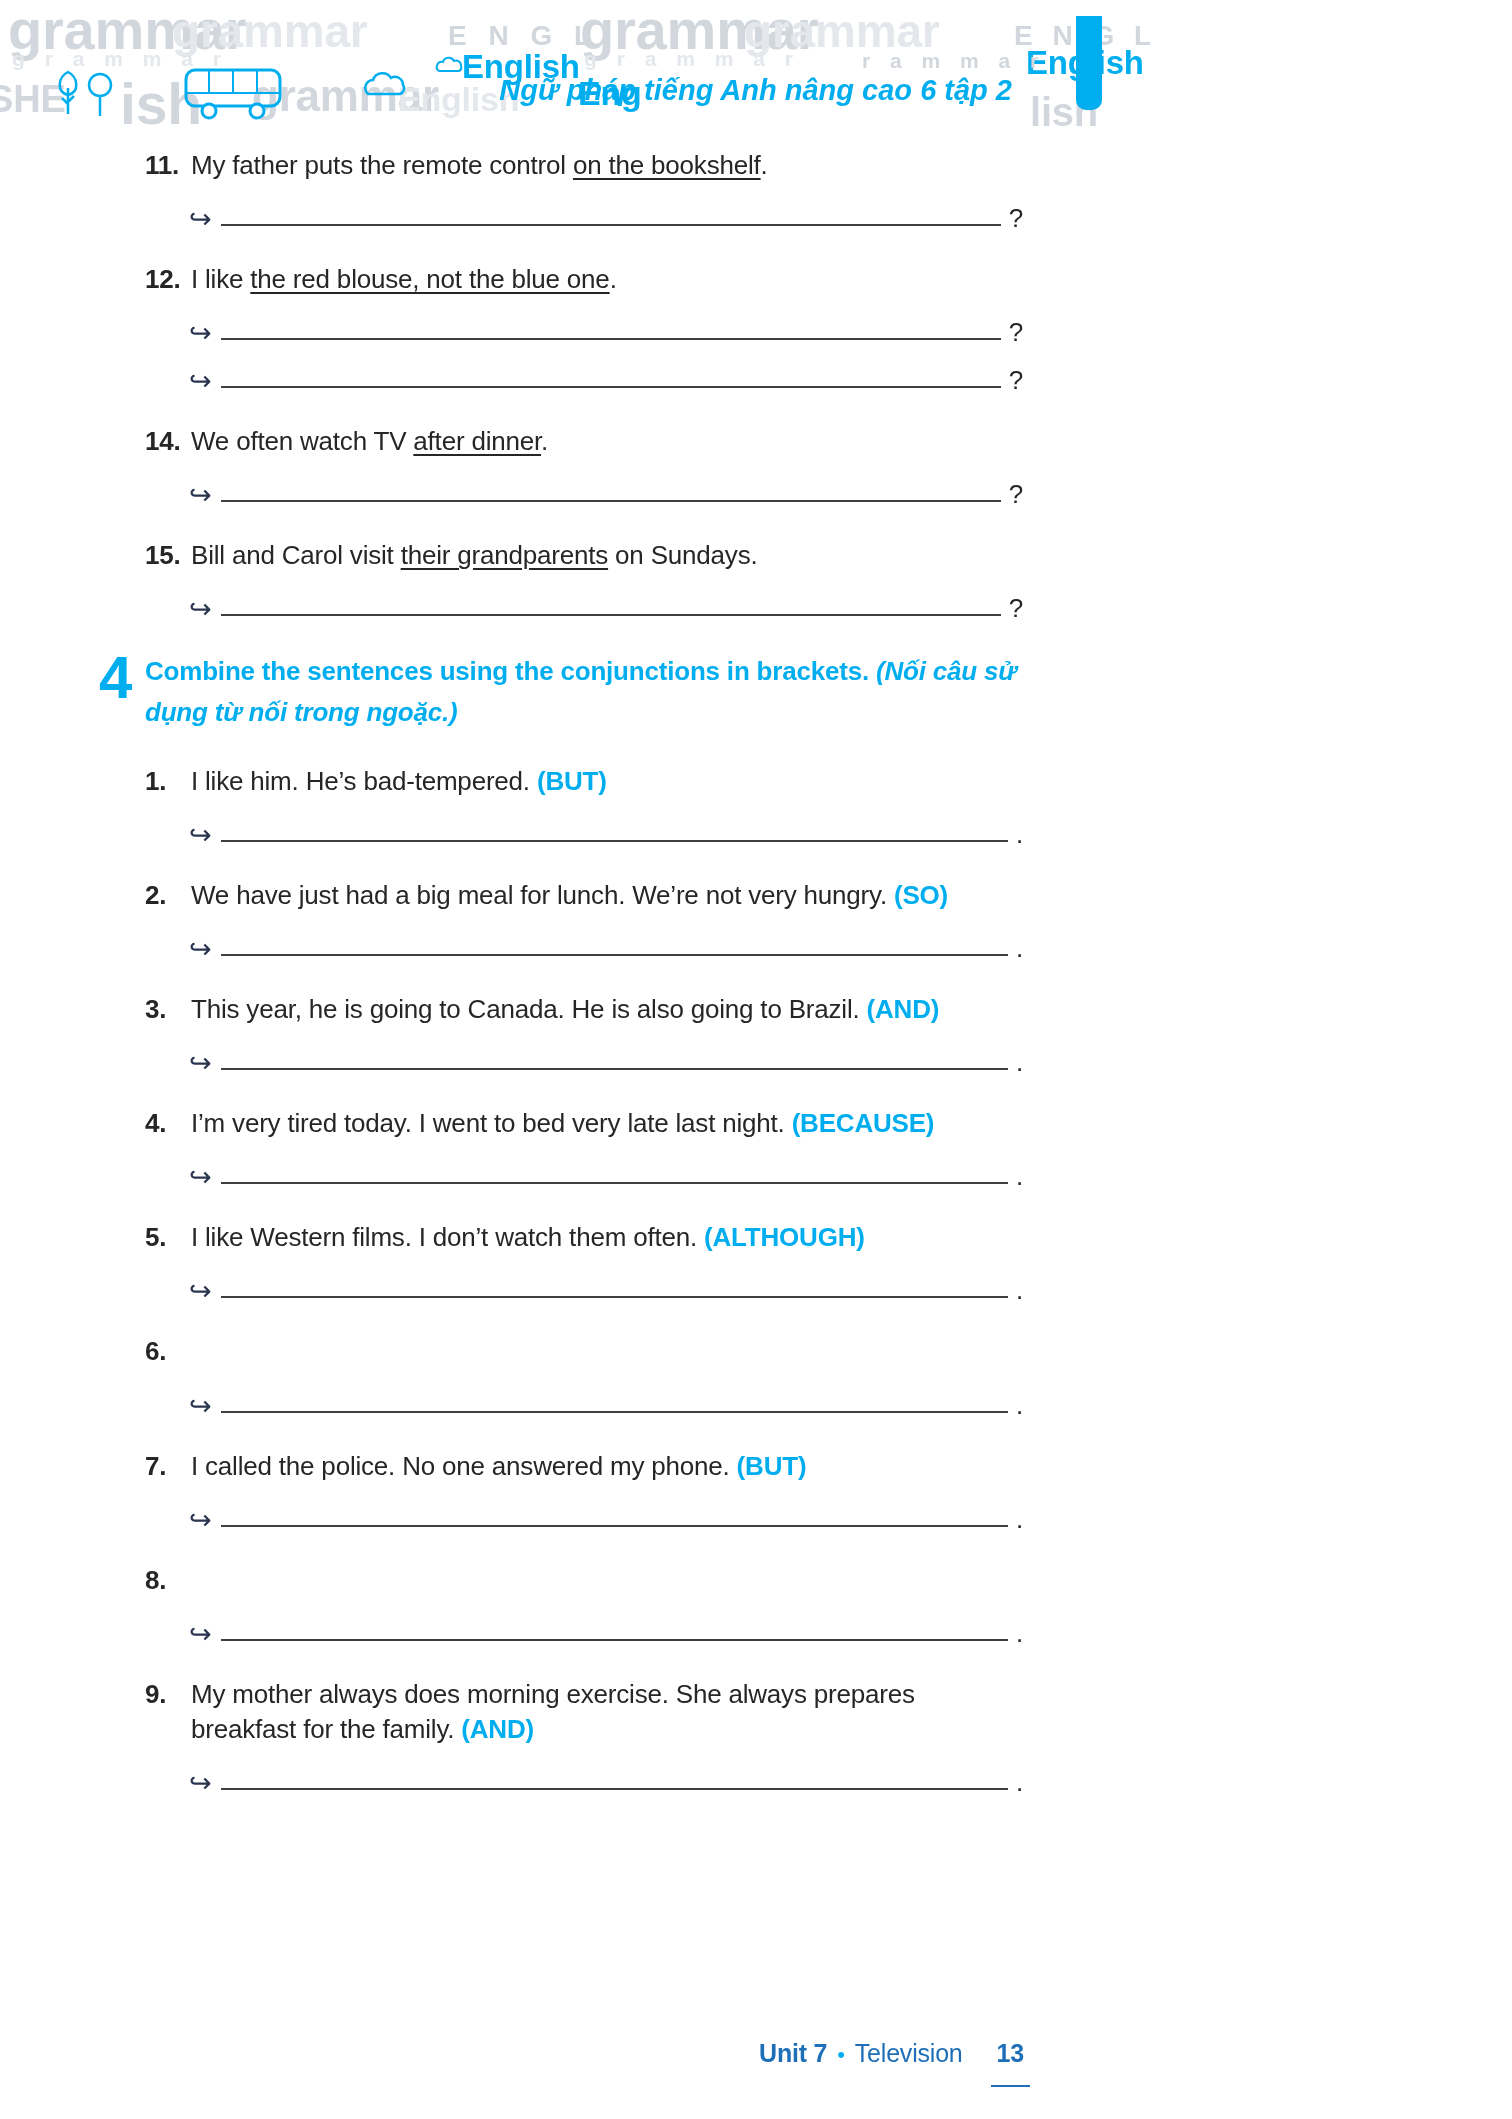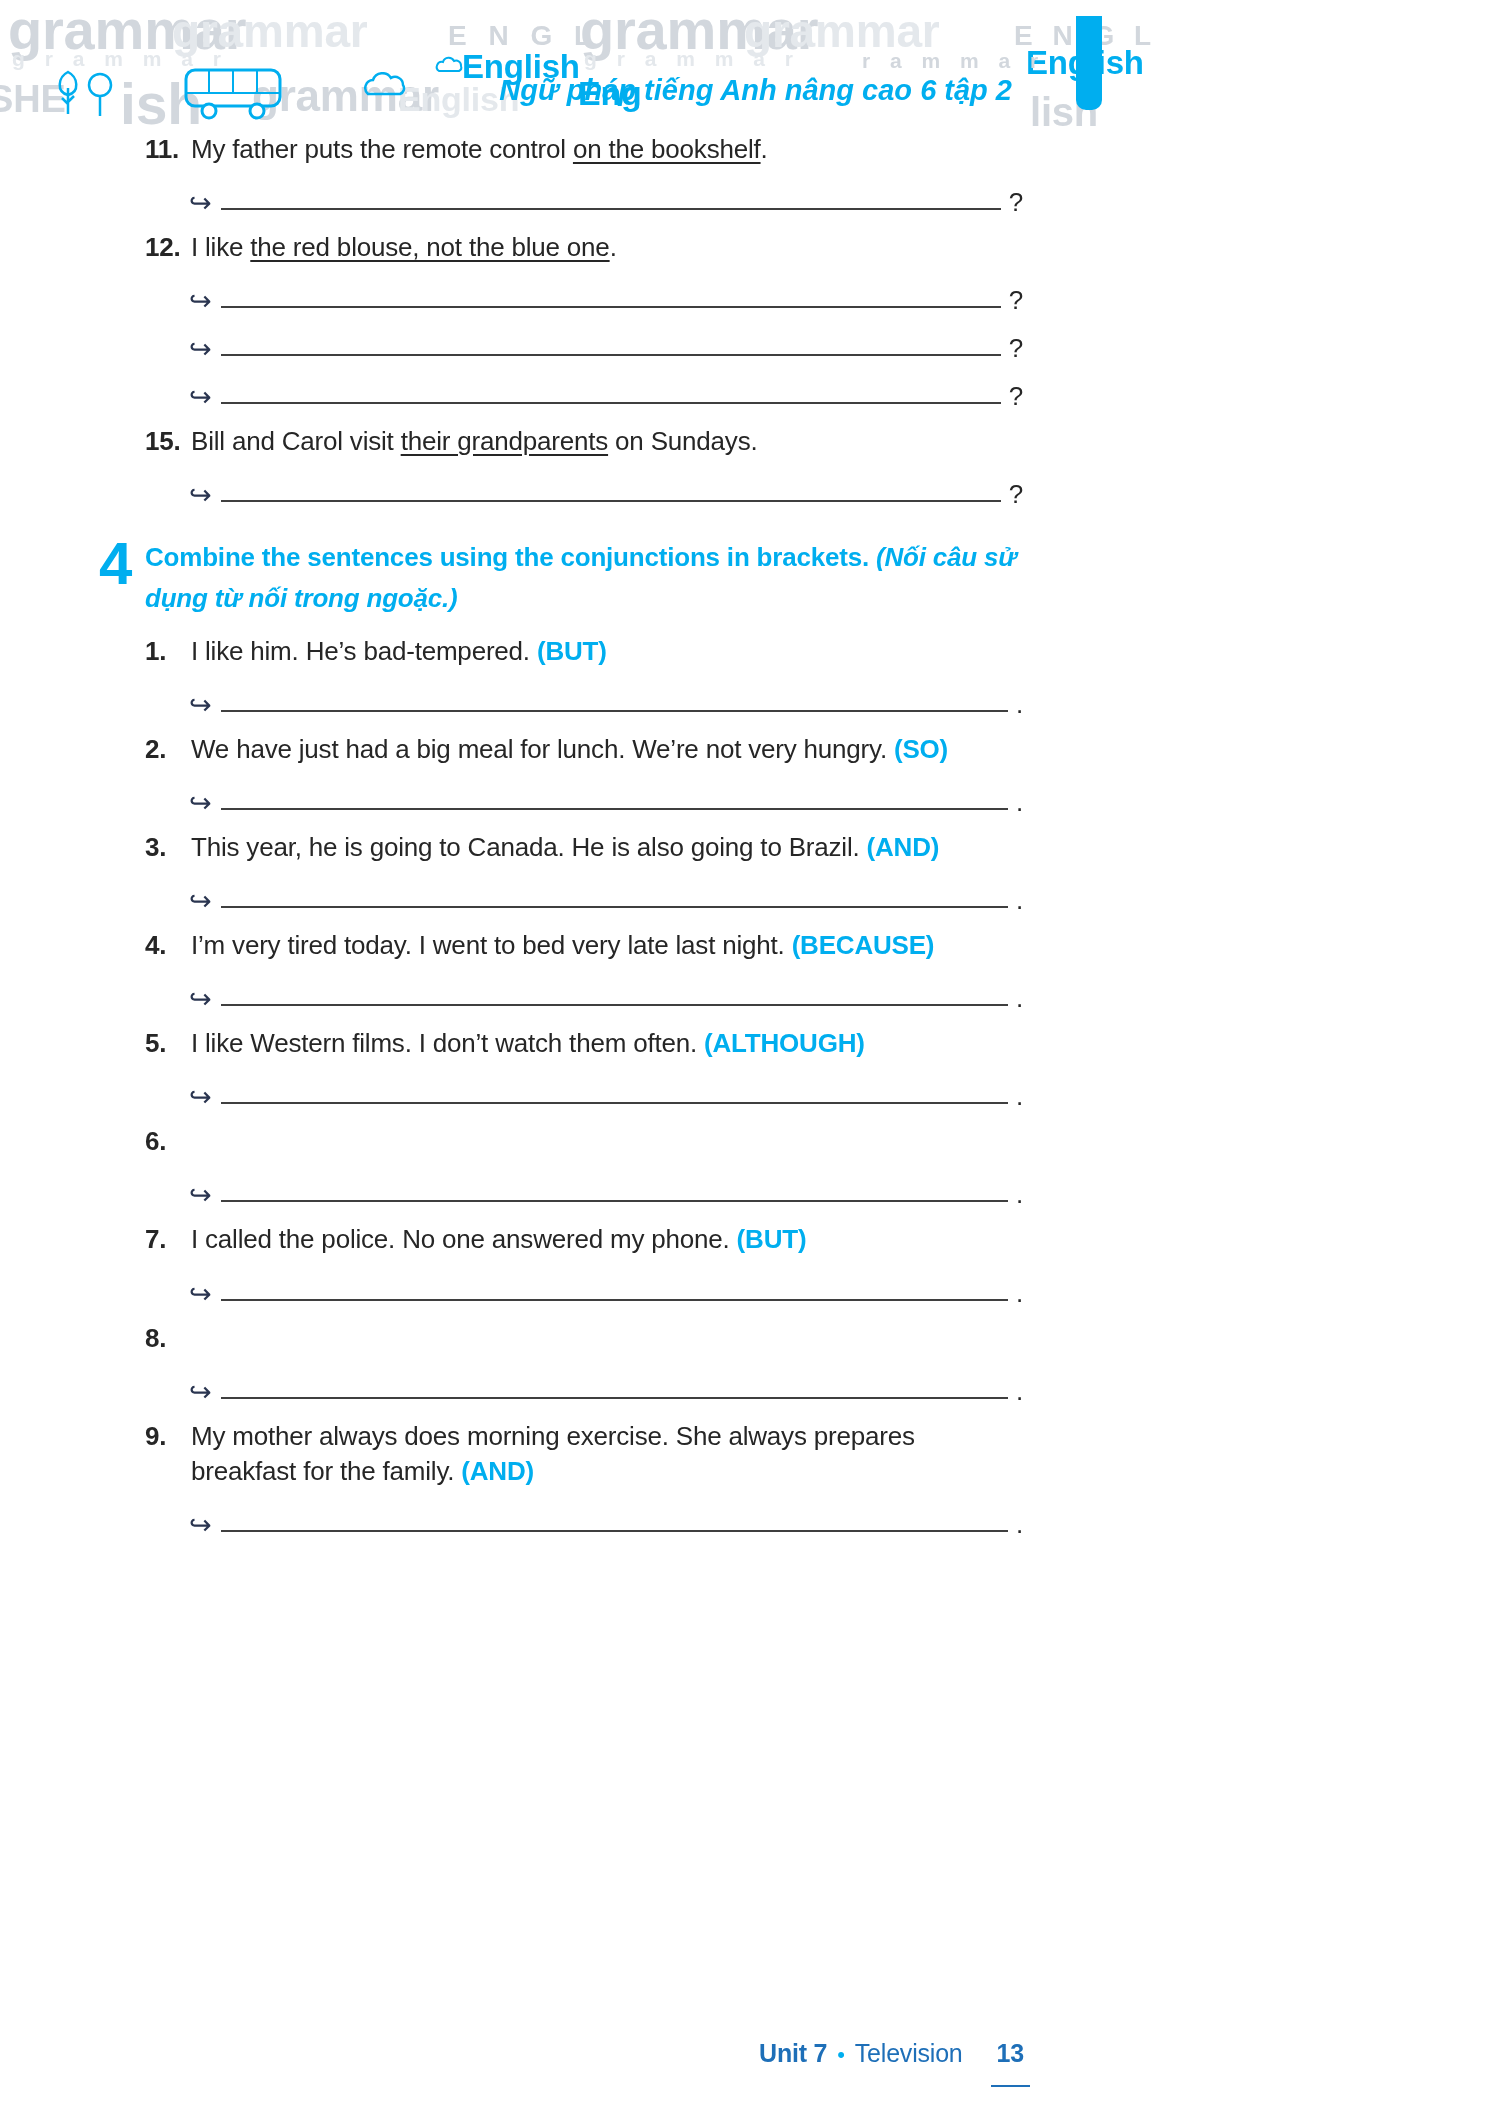--- a/index.html
+++ b/index.html
@@ -46,21 +46,21 @@
   .illus { position:absolute; color:var(--accent,#00aeef); }
   .illus-trees { left:52px;  top:52px; }
   .illus-bus   { left:182px; top:48px; }
   .illus-cloud1{ left:358px; top:56px; }
   .illus-cloud2{ left:432px; top:40px; }
 
   
   .content { position:absolute; top:132px; left:145px; width:878px; }
 
   .item { display:flex; font-size:26px; line-height:1.35; align-items:baseline; }
-  .item .num { font-weight:bold; flex:none; width:46px; }
+  .item .num { font-weight:bold; flex:none; width:46px;margin-top:16px; }
   .item .text { flex:1; }
   .u { text-decoration:underline; text-underline-offset:4px; }
   .conj { font-weight:bold; color:var(--accent,#00aeef); }
 
   .text.cond1 { font-size:23.5px; }
   .text.cond2 { font-size:21.5px; }
 
   .answer { display:flex; align-items:flex-end; margin:17px 0 15px 44px; font-size:26px; }
   .arrow { color:#2a3550; font-size:27px; line-height:1; margin-right:2px; transform:translateY(2px); }
   .blank { flex:1; border-bottom:2px solid var(--line,#3f3f3f); margin:0 8px 5px 8px; height:1em; }
@@ -174,20 +174,24 @@
 
   <div class="pair">
     <div class="answer">
       <span class="arrow">↪</span>
       <span class="blank"></span>
       <span class="endmark">?</span>
     </div>
   </div>
 
   <div class="pair">
+    <div class="item">
+      <span class="num">14.</span>
+      <span class="text"><span>We often watch TV </span><span class="u">after dinner</span><span>.</span></span>
+    </div>
     <div class="answer">
       <span class="arrow">↪</span>
       <span class="blank"></span>
       <span class="endmark">?</span>
     </div>
   </div>
 
   <div class="pair">
     <div class="item">
       <span class="num">15.</span>

